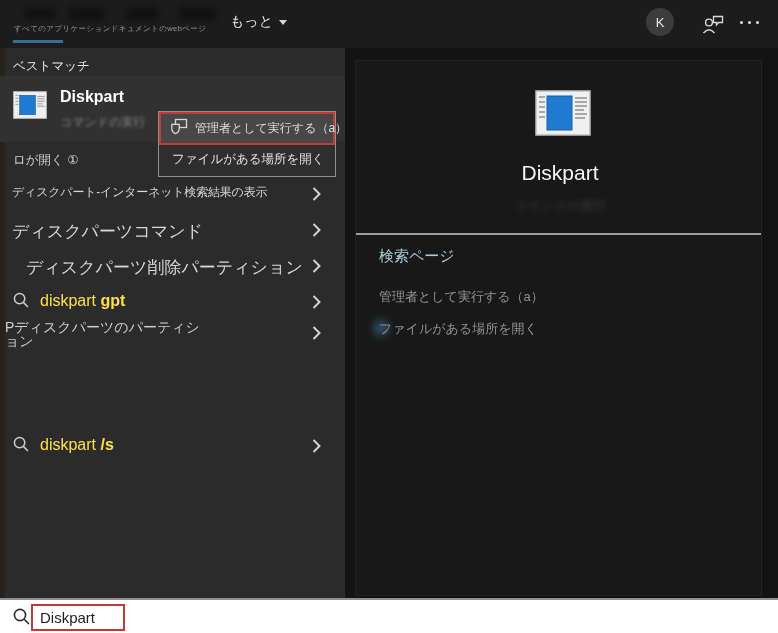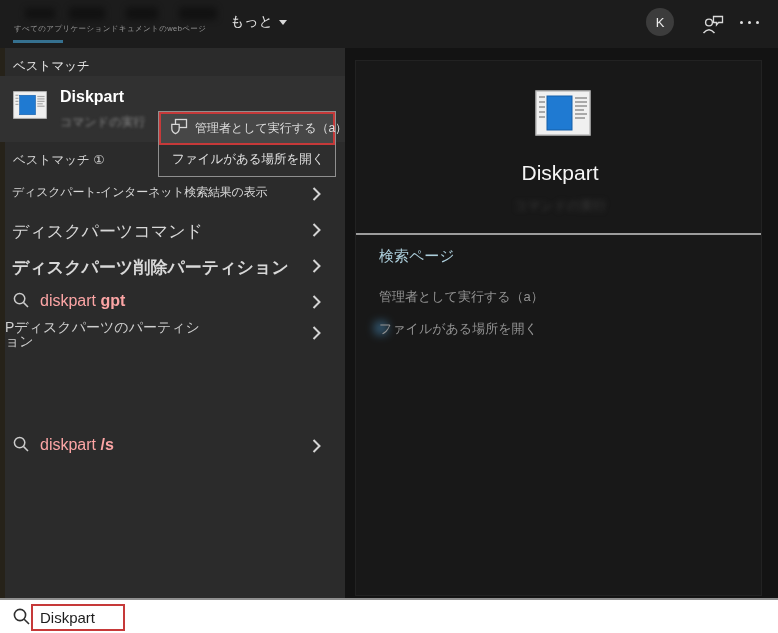--- a/index.html
+++ b/index.html
@@ -28,21 +28,21 @@
   .section-header{color:#e4e4e4;font-size:12.5px;}
   #best-match-header{left:13px;top:10px;}
   #best-match-tile{left:0;top:28px;width:345px;height:66px;background:#313131;}
   #bm-icon{left:13px;top:14px;}
   #bm-title{left:60px;top:12px;font-size:16px;font-weight:bold;color:#ffffff;}
   #bm-subtitle{left:60px;top:38px;font-size:12px;color:#8a8a8a;filter:blur(1.4px);}
   #search-pages-header{left:13px;top:104px;color:#d2d2d2;}
   .row{left:0;width:345px;height:24px;display:flex;align-items:flex-start;color:#d8d8d8;cursor:default;}
   .row .lbl{font-size:17px;}
   .row .lbl-sm{font-size:12px;letter-spacing:-0.2px;}
-  .row .qry{font-size:16px;color:#fca5a5;}
+  .row .qry{font-size:16px;color:#fde047;}
   .row .qry b{font-weight:bold;}
   .chev{position:absolute;left:312px;top:50%;transform:translateY(-50%);}
   .srch{margin-right:11px;}
   .two-line{line-height:14px;font-size:14px;color:#cfcfcf;}
   
   #context-menu{left:158px;top:111px;width:178px;height:66px;background:#2e2e2e;border:1px solid #8f8f8f;
                 box-sizing:border-box;z-index:9;}
   #menu-item-admin{position:relative;height:33px;box-sizing:border-box;border:2px solid #c63939;background:#474747;
                    display:flex;align-items:center;padding:0 9px;gap:7px;}
   #menu-item-admin .txt{font-size:12px;color:#dedede;white-space:nowrap;}
@@ -115,36 +115,36 @@
           <rect x="40" y="12" width="12" height="2" fill="#a9a9a9"></rect>
         <rect x="40" y="16" width="12" height="2" fill="#a9a9a9"></rect>
           <rect x="40" y="20" width="9" height="2" fill="#a9a9a9"></rect>
         <rect x="40" y="24" width="12" height="2" fill="#a9a9a9"></rect>
       </svg>
     </span>
     <span class="abs" id="bm-title">Diskpart</span>
     <span class="abs" id="bm-subtitle">コマンドの実行</span>
   </div>
 
-  <div class="abs section-header" id="search-pages-header">ベストマッチ ①</div>
+  <div class="abs section-header" id="search-pages-header">ロが開く ①</div>
 
   <div class="abs row" style="top:136px;">
     <span class="lbl lbl-sm" style="margin-left:12px;">ディスクパート-インターネット検索結果の表示</span>
     <span class="chev"><svg width="9" height="14" viewBox="0 0 9 14">
           <path d="M1.5 1 L7.5 7 L1.5 13" fill="none" stroke="#d4d4d4" stroke-width="2"></path>
         </svg></span>
   </div>
   <div class="abs row" style="top:172px;">
     <span class="lbl" style="margin-left:12px;">ディスクパーツコマンド</span>
     <span class="chev"><svg width="9" height="14" viewBox="0 0 9 14">
           <path d="M1.5 1 L7.5 7 L1.5 13" fill="none" stroke="#d4d4d4" stroke-width="2"></path>
         </svg></span>
   </div>
   <div class="abs row" style="top:208px;">
-    <span class="lbl" style="margin-left:12px;font-weight:bold;">ディスクパーツ削除パーティション</span>
+    <span class="lbl" style="margin-left:26px;">ディスクパーツ削除パーティション</span>
     <span class="chev"><svg width="9" height="14" viewBox="0 0 9 14">
           <path d="M1.5 1 L7.5 7 L1.5 13" fill="none" stroke="#d4d4d4" stroke-width="2"></path>
         </svg></span>
   </div>
   <div class="abs row" style="top:244px;">
     <span class="srch" style="margin-left:13px;">
       <svg width="16" height="16" viewBox="0 0 16 16">
           <circle cx="6.6" cy="6.6" r="5.2" fill="none" stroke="#cccccc" stroke-width="1.5"></circle>
           <line x1="10.6" y1="10.6" x2="15" y2="15" stroke="#cccccc" stroke-width="1.5"></line>
         </svg>

